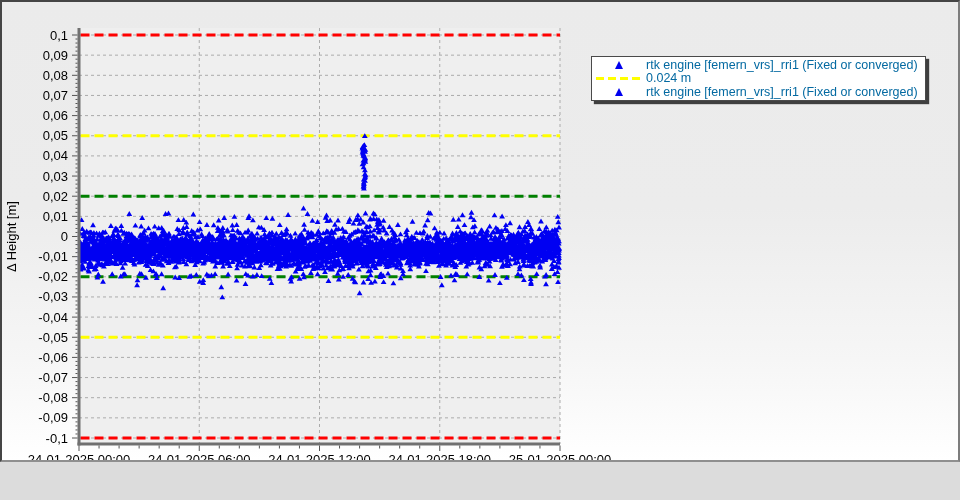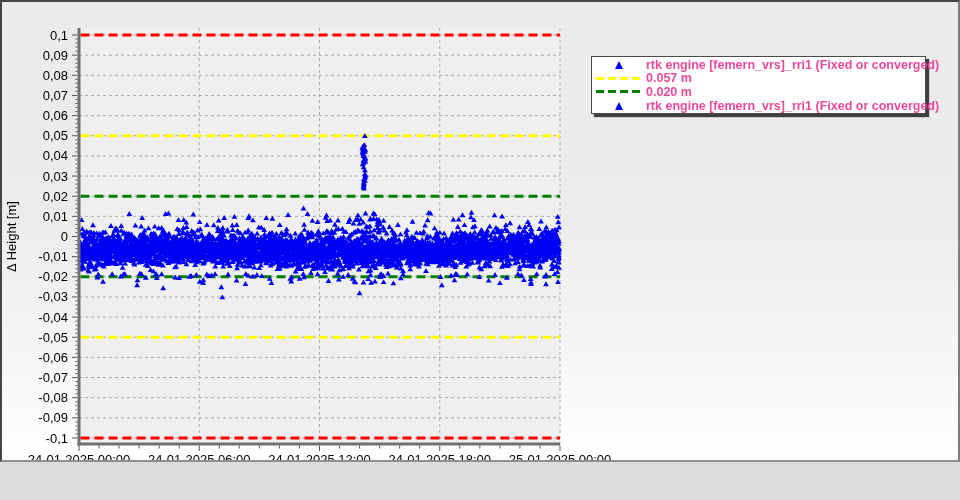--- a/index.html
+++ b/index.html
@@ -14,21 +14,21 @@
   .tick-label{font-size:13px;}
   .axis-title{font-size:13px;}
   .legend{
     position:absolute;left:589px;top:54px;width:335px;box-sizing:border-box;
     background:#ffffff;border:1px solid #4a4a4a;
     box-shadow:3px 3px 1px rgba(20,20,20,0.8);
     padding:1px 0;
   }
   .legend-row{display:flex;align-items:center;height:13.6px;font-size:12.5px;white-space:nowrap;}
   .legend-marker-cell{width:54px;display:flex;justify-content:center;align-items:center;flex:0 0 54px;}
-  .legend-label{color:#ec4899;font-weight:bold;}
+  .legend-label{color:#0369a1;}
   .tri{width:0;height:0;border-left:4.5px solid transparent;border-right:4.5px solid transparent;border-bottom:8px solid #0000ee;}
   .dash-sample{height:3px;width:46px;}
 </style>
 </head>
 <body>
 
 <div class="window">
   <svg id="chart-svg" width="956" height="496" viewBox="0 0 956 496">
     <g id="layer-bg">
         <rect x="77" y="26" width="481" height="416" fill="#efefef"></rect>
@@ -240,27 +240,21 @@
       <div class="legend-row">
         <div class="legend-marker-cell">
           <div class="tri" style="border-bottom-color: rgb(0, 0, 238);"></div>
         </div>
         <span class="legend-label">rtk engine [femern_vrs]_rri1 (Fixed or converged)</span>
       </div>
       <div class="legend-row">
         <div class="legend-marker-cell">
           <div class="dash-sample" style="background: repeating-linear-gradient(90deg, rgb(255, 255, 0) 0px, rgb(255, 255, 0) 8px, transparent 8px, transparent 12px);"></div>
         </div>
-        <span class="legend-label">0.057 m</span>
-      </div>
-      <div class="legend-row">
-        <div class="legend-marker-cell">
-          <div class="dash-sample" style="background: repeating-linear-gradient(90deg, rgb(0, 128, 0) 0px, rgb(0, 128, 0) 8px, transparent 8px, transparent 12px);"></div>
-        </div>
-        <span class="legend-label">0.020 m</span>
+        <span class="legend-label">0.024 m</span>
       </div>
       <div class="legend-row">
         <div class="legend-marker-cell">
           <div class="tri" style="border-bottom-color: rgb(0, 0, 238);"></div>
         </div>
         <span class="legend-label">rtk engine [femern_vrs]_rri1 (Fixed or converged)</span>
       </div>
     </div>
 </div>
 

